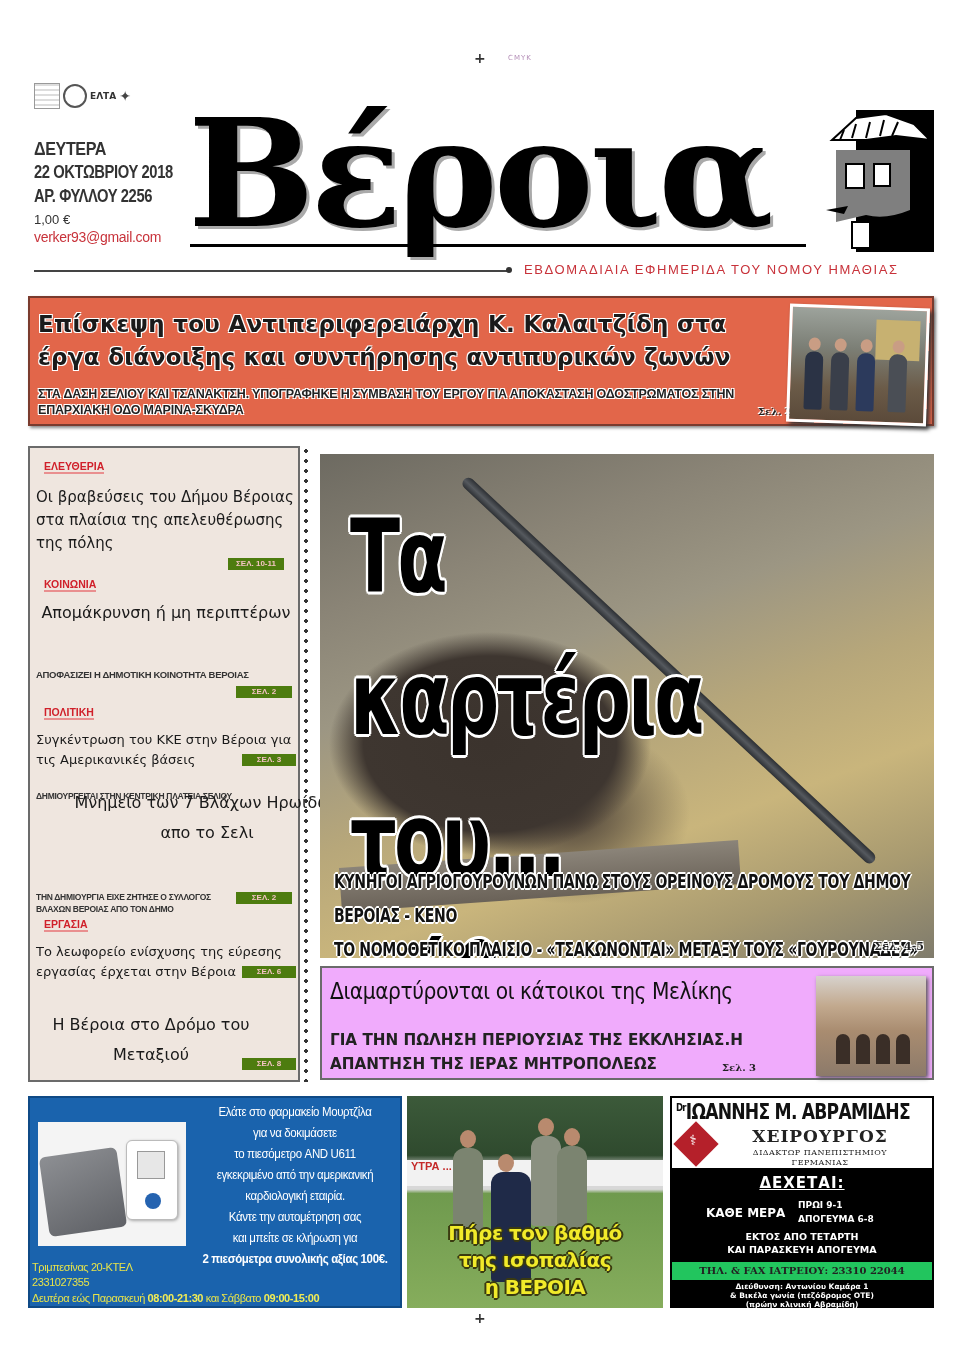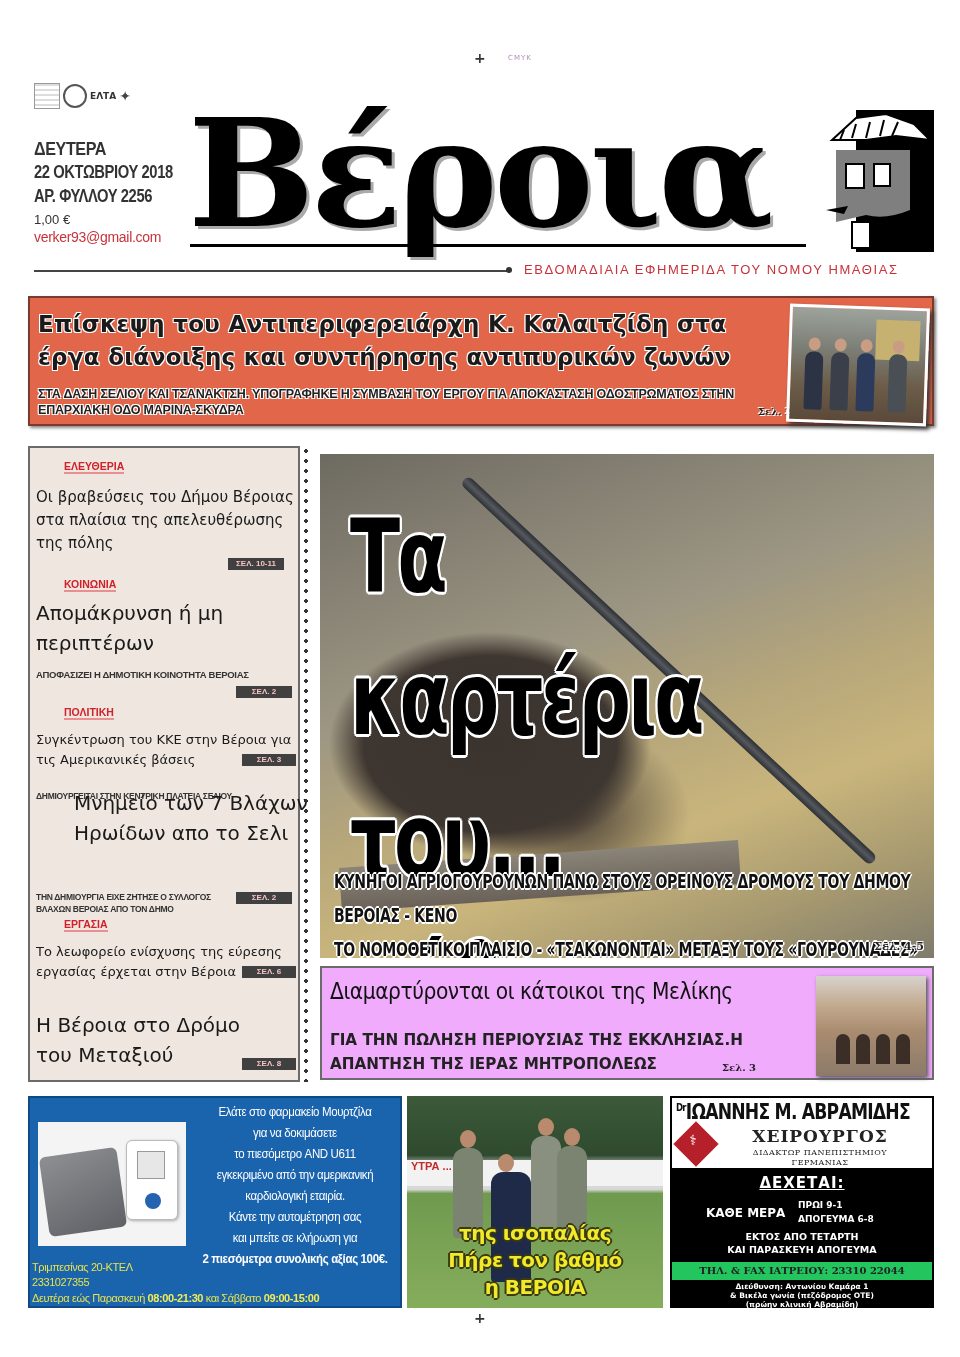--- a/index.html
+++ b/index.html
@@ -43,27 +43,27 @@
   .feature-top .photo { position: absolute; left: 758px; top: 8px; width: 140px; height: 118px; transform: rotate(2deg);
      background: linear-gradient(180deg, #9da39c 0%, #7c7f76 35%, #6b5b48 70%, #5b4a3a 100%); border: 3px solid #fff; box-shadow: 3px 3px 4px #333; }
   .photo .person { position: absolute; bottom: 10px; width: 18px; height: 58px; border-radius: 8px 8px 2px 2px; background: #2b3345; }
   .photo .person::before { content: ""; position: absolute; top: -14px; left: 3px; width: 12px; height: 13px; border-radius: 50%; background: #c99d84; }
   .photo .machine { position: absolute; right: 6px; top: 10px; width: 44px; height: 40px; background: #c7b171; }
 
   
   .left-col { left: 28px; top: 446px; width: 272px; height: 636px; background: #efe6df; border: 2px solid #6b6b6b; }
   .left-dots { left: 303px; top: 446px; width: 6px; height: 636px;
      background-image: radial-gradient(circle, #333 1.6px, transparent 2px); background-size: 6px 10px; }
-  .cat { position: absolute; left: 34px; font-family: "Liberation Sans", sans-serif; font-size: 10.5px; font-weight: bold; color: #d0202a; border-bottom: 2px solid #e98f8f; line-height: 12px; }
+  .cat { position: absolute; left: 14px; font-family: "Liberation Sans", sans-serif; font-size: 10.5px; font-weight: bold; color: #d0202a; border-bottom: 2px solid #e98f8f; line-height: 12px; }
   .lc-h { position: absolute; left: 6px; font-family: "DejaVu Sans", sans-serif; color: #1a1a1a; }
   .lc-h.h-m { font-size: 15px; line-height: 23px; }
-  .lc-h.h-l { font-size: 20px; line-height: 30px; }
+  .lc-h.h-l { font-size: 16px; line-height: 30px; text-align: center; }
   .lc-h.h-s { font-size: 13px; line-height: 20px; }
   .lc-small { position: absolute; left: 6px; font-family: "Liberation Sans", sans-serif; font-size: 9.5px; font-weight: bold; color: #333; letter-spacing: -0.3px; line-height: 13px; }
-  .pg-tag { position: absolute; height: 12px; background: #404040; color: #f4c3c3; font-family: "Liberation Sans", sans-serif; font-size: 8px; line-height: 12px; text-align: center; font-weight: bold; }
+  .pg-tag { position: absolute; height: 12px; background: #4d7c0f; color: #f4c3c3; font-family: "Liberation Sans", sans-serif; font-size: 8px; line-height: 12px; text-align: center; font-weight: bold; }
 
   
   .main-feature { left: 320px; top: 454px; width: 614px; height: 504px; overflow: hidden;
      background:
        radial-gradient(ellipse 230px 160px at 170px 290px, #3b332d 0%, #3e3630 55%, transparent 70%),
        radial-gradient(ellipse 160px 120px at 250px 360px, #4a3f36 0%, transparent 75%),
        linear-gradient(160deg, #6d6a61 0%, #8a8476 22%, #9c9683 38%, #b7a77a 55%, #c9b57c 70%, #a89a70 85%, #7f7b6c 100%); }
   .main-feature .rifle { position: absolute; left: 140px; top: 30px; width: 12px; height: 560px; background: linear-gradient(90deg, #2d3034, #55595e, #2d3034); transform: rotate(-47deg); transform-origin: top left; border-radius: 6px; }
   .main-feature .log { position: absolute; left: 20px; top: 400px; width: 400px; height: 44px; background: linear-gradient(180deg, #8b8479, #6a6258); transform: rotate(-4deg); }
   .main-title { position: absolute; left: 30px; top: 32px; width: 560px; font-family: "DejaVu Sans", sans-serif; font-weight: bold; font-size: 102px; line-height: 142px; color: #000;
@@ -257,22 +257,22 @@
   </div>
 </div>
 
 <div class="abs sports">
   <div class="banner">ΥΤΡΑ ... ΡΙΟΥ</div>
   <div class="player" style="left:46px; top:52px; background:#7b8470;"></div>
   <div class="player" style="left:124px; top:40px; background:#8a9080;"></div>
   <div class="player" style="left:150px; top:50px; background:#7b8470;"></div>
   <div class="player" style="left:84px; top:76px; width:40px; height:110px; background:#1f2a48;"></div>
   <div class="caption">
+    <div>Πήρε τον βαθμό</div>
     <div>της ισοπαλίας</div>
-    <div>Πήρε τον βαθμό</div>
     <div>η ΒΕΡΟΙΑ</div>
   </div>
 </div>
 
 <div class="abs ad-doctor">
   <div class="top">
     <div class="name"><sup>Dr</sup><span>ΙΩΑΝΝΗΣ Μ. ΑΒΡΑΜΙΔΗΣ</span></div>
     <div class="caduceus">
         <span>⚕</span>
       </div>

